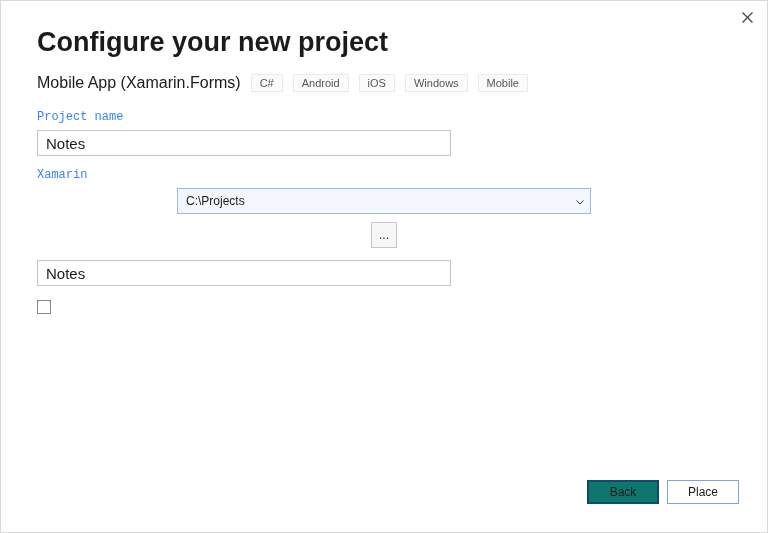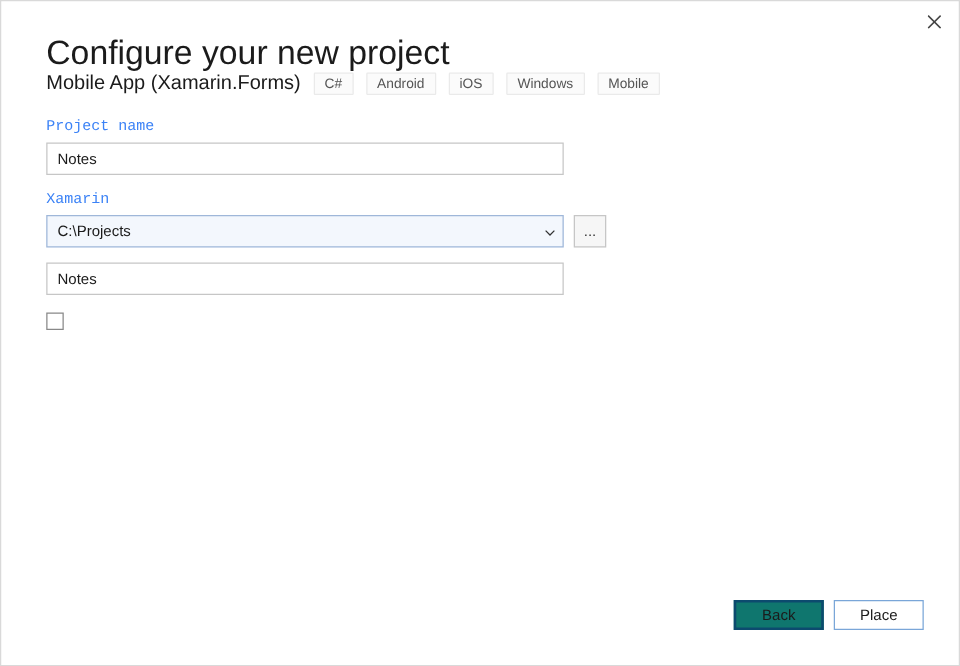--- a/index.html
+++ b/index.html
@@ -24,23 +24,23 @@
     display: flex; align-items: center; justify-content: center;
     cursor: pointer;
     color: #555;
   }
   .close-btn svg { width: 11px; height: 11px; stroke: #444; stroke-width: 1.2; }
   .content {
     position: absolute;
     left: 36px; right: 36px; top: 26px; bottom: 68px;
   }
   h1.title {
-    margin: 0 0 0 0;
+    margin: 0 0 16px 0;
     font-size: 27px;
-    font-weight: 400;
+    font-weight: 700;
     color: #1b1b1b;
   }
   .subtitle-row {
     display: flex;
     align-items: flex-start;
     gap: 10px;
     margin-bottom: 18px;
   }
   .subtitle-text {
     font-size: 16px;
@@ -71,28 +71,29 @@
     margin-left: 4px;
   }
   .info-icon svg { width: 12px; height: 12px; }
   .text-input {
     width: 414px;
     height: 26px;
     border: 1px solid #c6c6c6;
     background: #ffffff;
     padding: 0 8px;
     font-family: inherit;
-    font-size: 12px;
+    font-size: 15px;
     color: #1b1b1b;
     outline: none;
   }
   .location-row {
     display: flex;
     align-items: center;
     gap: 8px;
+    flex-direction: column;
   }
   .combo {
     position: relative;
     width: 414px;
     height: 26px;
     border: 1px solid #9fb7d9;
     background: #f3f7fd;
     display: flex;
     align-items: center;
     padding: 0 22px 0 8px;

